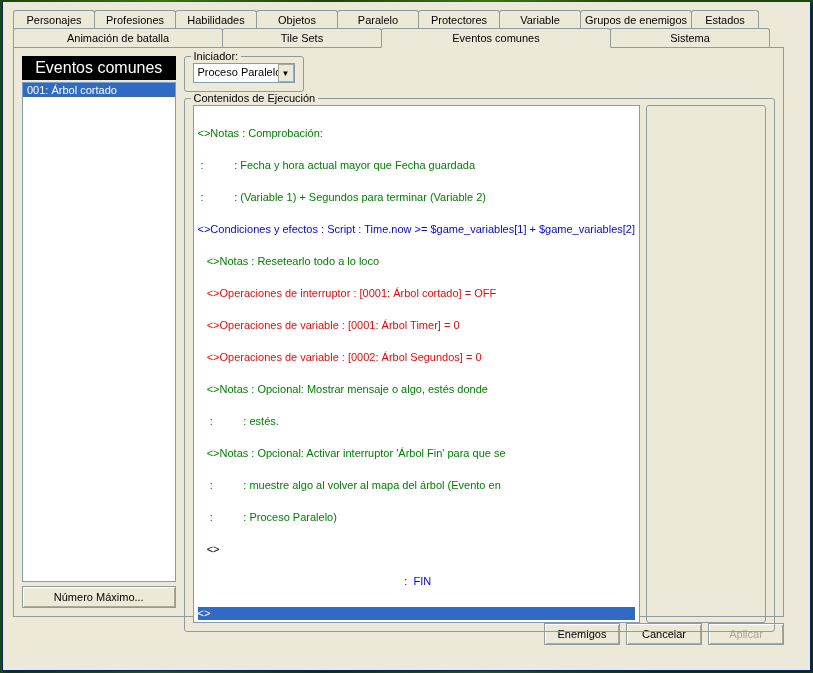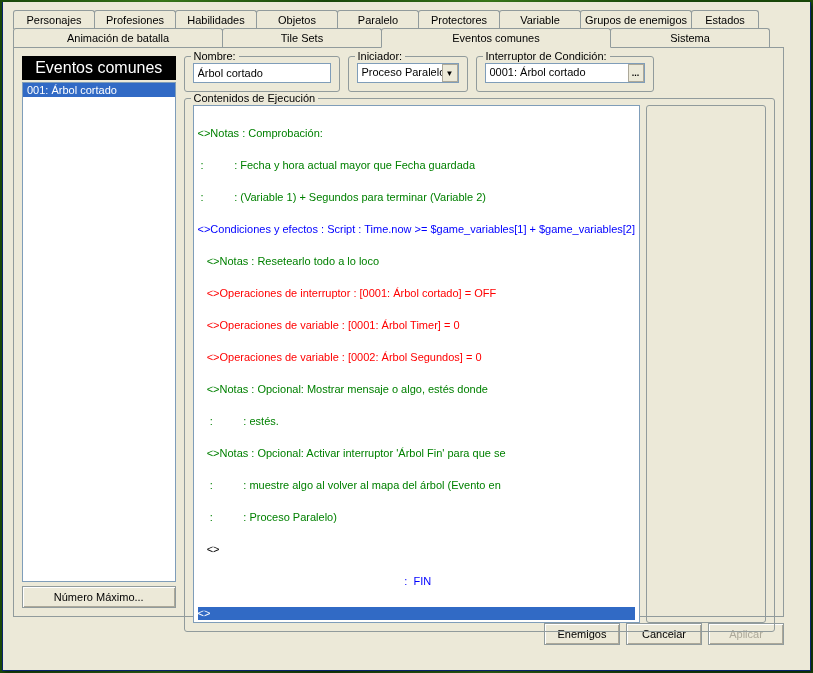--- a/index.html
+++ b/index.html
@@ -69,36 +69,25 @@
     <div class="tab-body">
       <div class="left-col">
         <div class="list-title">Eventos comunes</div>
         <div class="list-box" id="list">
             <div class="list-item selected">001: Árbol cortado</div>
           </div>
         <button class="max-btn">Número Máximo...</button>
       </div>
       <div class="right-col">
         <div class="top-fields">
-          <div class="fieldset" style="width:156px">
-            <span class="fieldset-legend">Nombre:</span>
-            <input class="text-input" value="Árbol cortado" style="">
-          </div>
           <div class="fieldset" style="width:120px">
             <span class="fieldset-legend">Iniciador:</span>
             <div class="dd-wrap">
               <div class="dd">Proceso Paralelo</div>
               <div class="dd-btn">▼</div>
-            </div>
-          </div>
-          <div class="fieldset" style="width:178px">
-            <span class="fieldset-legend">Interruptor de Condición:</span>
-            <div class="dd-wrap">
-              <div class="dd">0001: Árbol cortado</div>
-              <div class="ellipsis-btn">...</div>
             </div>
           </div>
         </div>
         <div class="fieldset exec-fieldset">
           <span class="fieldset-legend">Contenidos de Ejecución</span>
           <div class="exec-wrap">
             <div class="code-box" id="code"><div class="code-line c-green">&lt;&gt;Notas : Comprobación:</div><div class="code-line c-green"> :          : Fecha y hora actual mayor que Fecha guardada</div><div class="code-line c-green"> :          : (Variable 1) + Segundos para terminar (Variable 2)</div><div class="code-line c-blue">&lt;&gt;Condiciones y efectos : Script : Time.now &gt;= $game_variables[1] + $game_variables[2]</div><div class="code-line c-green">   &lt;&gt;Notas : Resetearlo todo a lo loco</div><div class="code-line c-red">   &lt;&gt;Operaciones de interruptor : [0001: Árbol cortado] = OFF</div><div class="code-line c-red">   &lt;&gt;Operaciones de variable : [0001: Árbol Timer] = 0</div><div class="code-line c-red">   &lt;&gt;Operaciones de variable : [0002: Árbol Segundos] = 0</div><div class="code-line c-green">   &lt;&gt;Notas : Opcional: Mostrar mensaje o algo, estés donde</div><div class="code-line c-green">    :          : estés.</div><div class="code-line c-green">   &lt;&gt;Notas : Opcional: Activar interruptor 'Árbol Fin' para que se</div><div class="code-line c-green">    :          : muestre algo al volver al mapa del árbol (Evento en</div><div class="code-line c-green">    :          : Proceso Paralelo)</div><div class="code-line ">   &lt;&gt;</div><div class="code-line c-blue"> :  FIN</div><div class="code-line c-sel">&lt;&gt;                                                                                                                  </div></div>
             <div class="side-box"></div>
           </div>
         </div>

